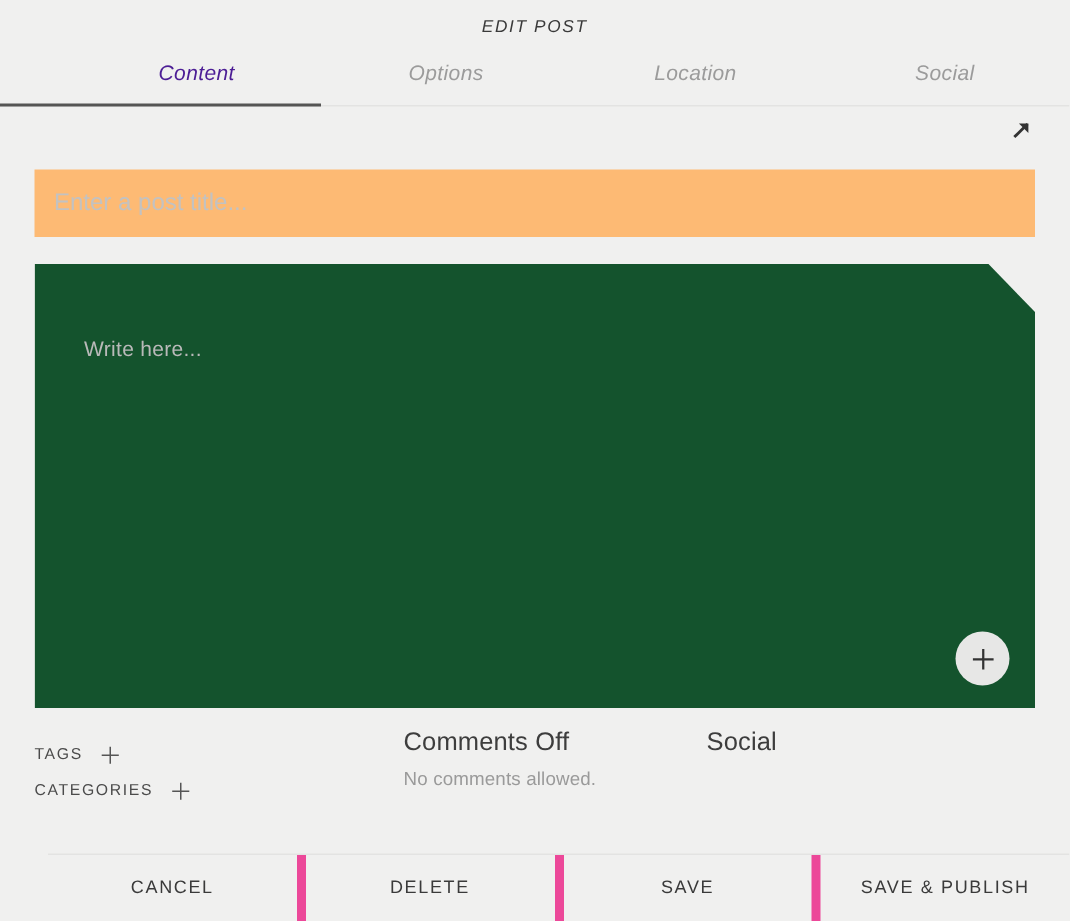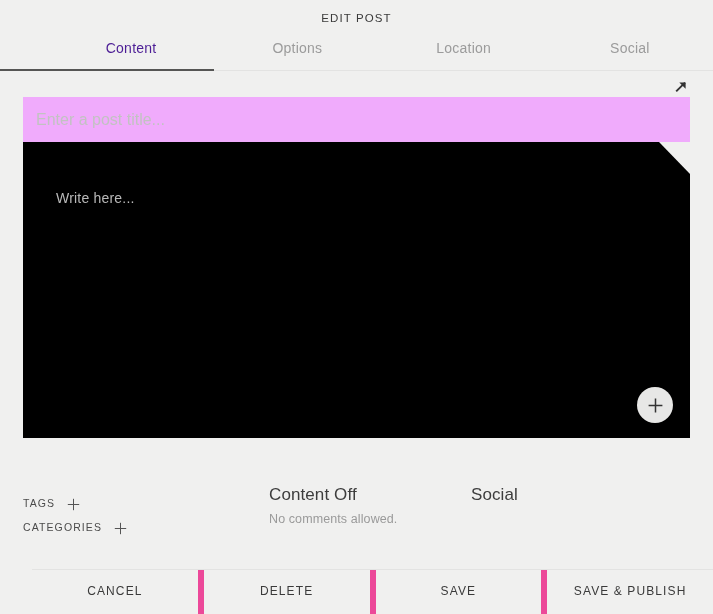--- a/index.html
+++ b/index.html
@@ -24,20 +24,21 @@
     position: relative;
     display: flex;
     flex-direction: column;
     background: #f0f0ef;
   }
   #header {
     height: 71px;
     flex: 0 0 71px;
     position: relative;
     background: #f0f0ef;
+    font-style: italic;
   }
   #page-title {
     text-align: center;
     font-size: 11.5px;
     letter-spacing: 1.1px;
     color: #3a3a3a;
     padding-top: 12px;
     font-weight: 400;
   }
   #tab-bar {
@@ -76,41 +77,42 @@
 
   
   #content-area {
     flex: 1 1 auto;
     position: relative;
     padding: 0 23px;
     box-sizing: border-box;
   }
 
   #post-title-input {
-    margin-top: 26px;
+    margin-top: 42px;
     height: 45px;
-    background: #f0abfc;
+    background: #fdba74;
     border: none;
     outline: none;
     width: 100%;
     box-sizing: border-box;
     font-family: "Liberation Sans", sans-serif;
     font-size: 16px;
     color: #3d3d3d;
     padding: 0 13px;
     display: block;
   }
   #post-title-input::placeholder {
     color: #c2c2c2;
     font-size: 16px;
   }
 
   #editor-panel {
+    margin-top: 18px;
     height: 296px;
-    background: #000000;
+    background: #14532d;
     position: relative;
     box-sizing: border-box;
     -webkit-clip-path: polygon(0 0, 636px 0, 667px 32px, 667px 100%, 0 100%);
     clip-path: polygon(0 0, 636px 0, 667px 32px, 667px 100%, 0 100%);
   }
   #editor-placeholder {
     position: absolute;
     left: 33px;
     top: 48px;
     font-size: 14px;
@@ -258,21 +260,21 @@
           <span class="taxonomy-label">CATEGORIES</span>
           <span class="taxonomy-add">
             <svg width="13" height="13" viewBox="0 0 13 13">
               <path d="M6.5 0.8 L6.5 12.2 M0.8 6.5 L12.2 6.5" stroke="#555555" stroke-width="1" fill="none"></path>
             </svg>
           </span>
         </div>
       </div>
 
       <div id="meta-col-comments">
-        <div class="meta-heading">Content Off</div>
+        <div class="meta-heading">Comments Off</div>
         <div class="meta-sub">No comments allowed.</div>
       </div>
 
       <div id="meta-col-status">
         <div class="meta-heading">Social</div>
       </div>
 
     </div>
   </div>
 

